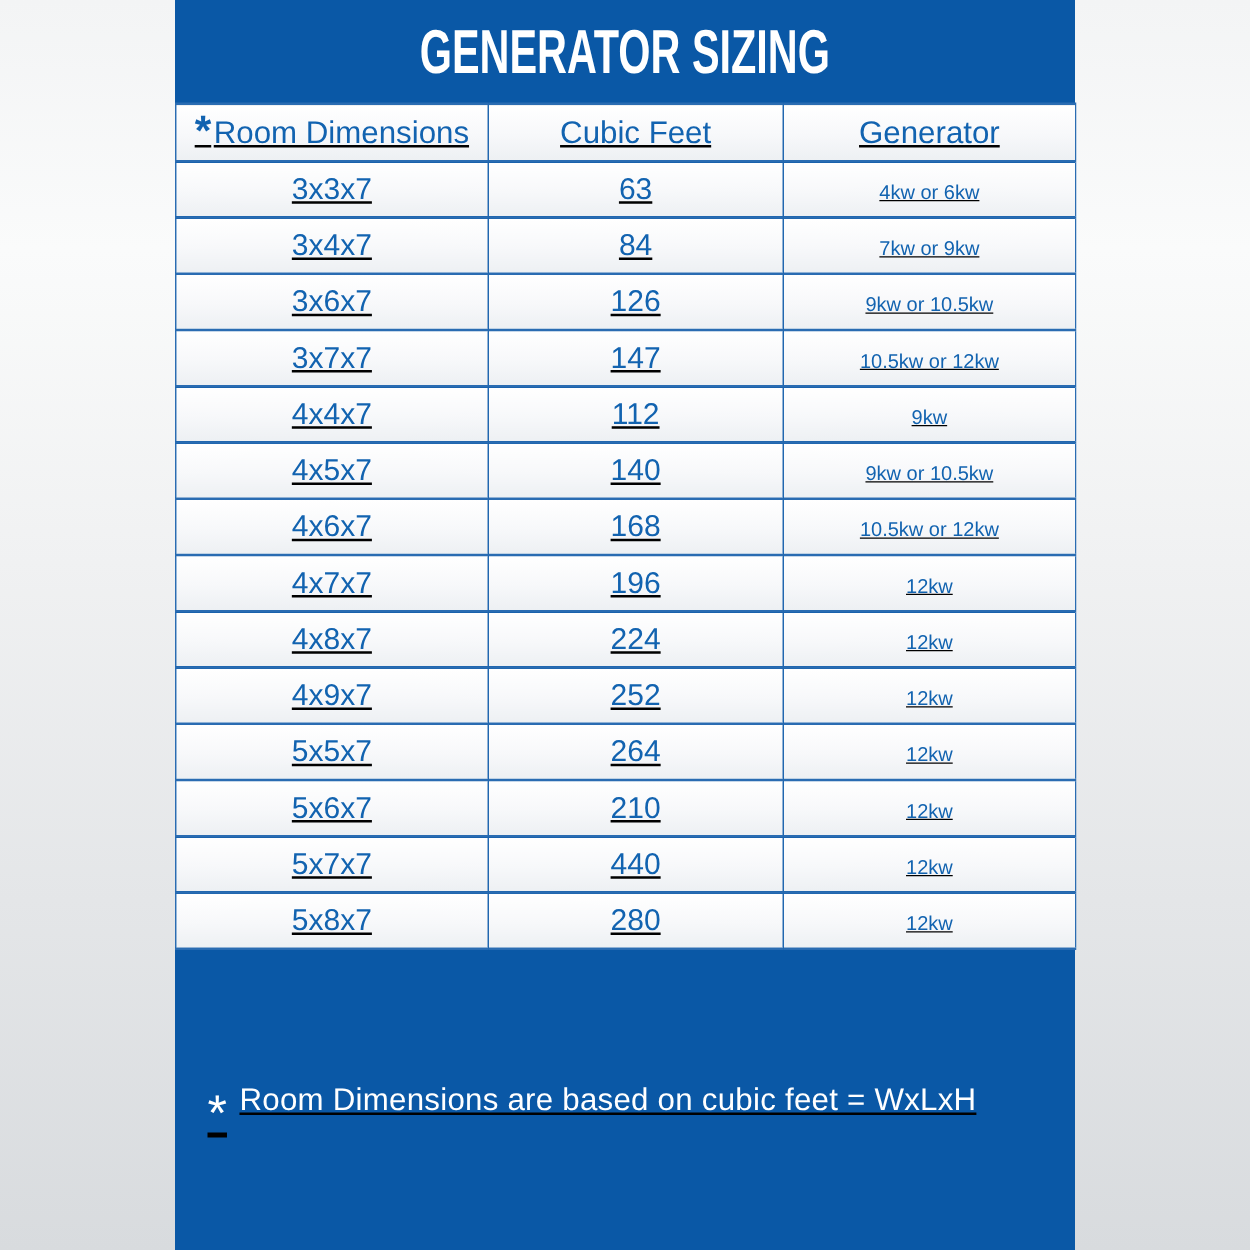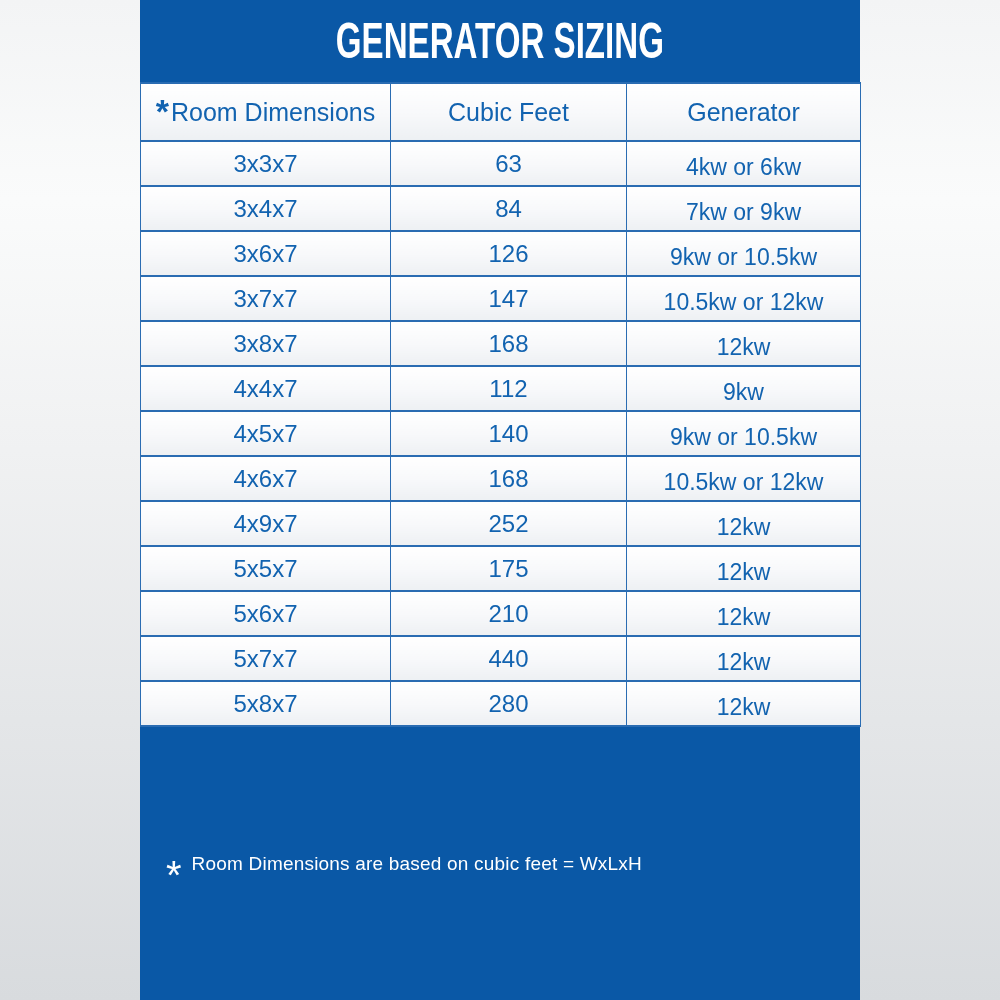--- a/index.html
+++ b/index.html
@@ -13,21 +13,21 @@
   body{
     font-family:"Liberation Sans", sans-serif;
     background:linear-gradient(180deg,#f3f4f5 0%,#fafbfb 20%,#f0f1f2 45%,#e4e6e8 72%,#d8dbde 100%);
     position:relative;
   }
   .panel{
     position:absolute;
     left:140px;top:0;
     width:720px;height:1000px;
     background:var(--panel-blue);
-    display:flex;flex-direction:column;
+    display:flex;flex-direction:column;text-decoration:underline;
   }
   .title-band{
     height:82px;
     display:flex;align-items:center;justify-content:center;
   }
   .title-band h1{
     color:var(--title-white);
     font-size:46px;
     font-weight:700;
     white-space:nowrap;
@@ -48,33 +48,33 @@
   th,td{
     border:1px solid var(--border-blue);
     border-top-width:2px;
     border-bottom-width:2px;
     background:linear-gradient(180deg,#ffffff 0%,#f7f8fa 55%,#edf0f3 100%);
     color:var(--text-blue);
     text-align:center;
     vertical-align:middle;
     overflow:hidden;
   }
-  thead tr{height:58px;margin-left:44px;}
+  thead tr{height:46px;margin-left:44px;}
   tbody tr{height:45px;}
   th{
     font-weight:400;
     font-size:25px;
   }
   td{
     font-size:24px;
   }
   td.gen{
     vertical-align:middle;
     padding-top:7px;
-    font-size:23px;
+    font-size:16px;
   }
   .hdr-asterisk{
     font-weight:700;
     font-size:34px;
     line-height:0;
     vertical-align:-2px;
     margin-right:2px;
   }
   .footer-band{
     flex:1;
@@ -84,21 +84,21 @@
     color:#ffffff;
   }
   .footer-band .foot-asterisk{
     font-size:40px;
     font-weight:400;
     line-height:0;
     transform:translateY(11px);
     margin-right:10px;
   }
   .footer-band .foot-text{
-    font-size:19px;
+    font-size:25px;
     letter-spacing:0.2px;
   }
 </style>
 </head>
 <body>
 
 <div class="panel">
 
   <div class="title-band">
     <h1><span>GENERATOR SIZING</span></h1>
@@ -132,47 +132,52 @@
           <td>3x6x7</td>
           <td>126</td>
           <td class="gen">9kw or 10.5kw</td>
         </tr>
         <tr>
           <td>3x7x7</td>
           <td>147</td>
           <td class="gen">10.5kw or 12kw</td>
         </tr>
         <tr>
-          <td>3x8x7</td>
-          <td>168</td>
-          <td class="gen">12kw</td>
-        </tr>
-        <tr>
           <td>4x4x7</td>
           <td>112</td>
           <td class="gen">9kw</td>
         </tr>
         <tr>
           <td>4x5x7</td>
           <td>140</td>
           <td class="gen">9kw or 10.5kw</td>
         </tr>
         <tr>
           <td>4x6x7</td>
           <td>168</td>
           <td class="gen">10.5kw or 12kw</td>
         </tr>
         <tr>
+          <td>4x7x7</td>
+          <td>196</td>
+          <td class="gen">12kw</td>
+        </tr>
+        <tr>
+          <td>4x8x7</td>
+          <td>224</td>
+          <td class="gen">12kw</td>
+        </tr>
+        <tr>
           <td>4x9x7</td>
           <td>252</td>
           <td class="gen">12kw</td>
         </tr>
         <tr>
           <td>5x5x7</td>
-          <td>175</td>
+          <td>264</td>
           <td class="gen">12kw</td>
         </tr>
         <tr>
           <td>5x6x7</td>
           <td>210</td>
           <td class="gen">12kw</td>
         </tr>
         <tr>
           <td>5x7x7</td>
           <td>440</td>

